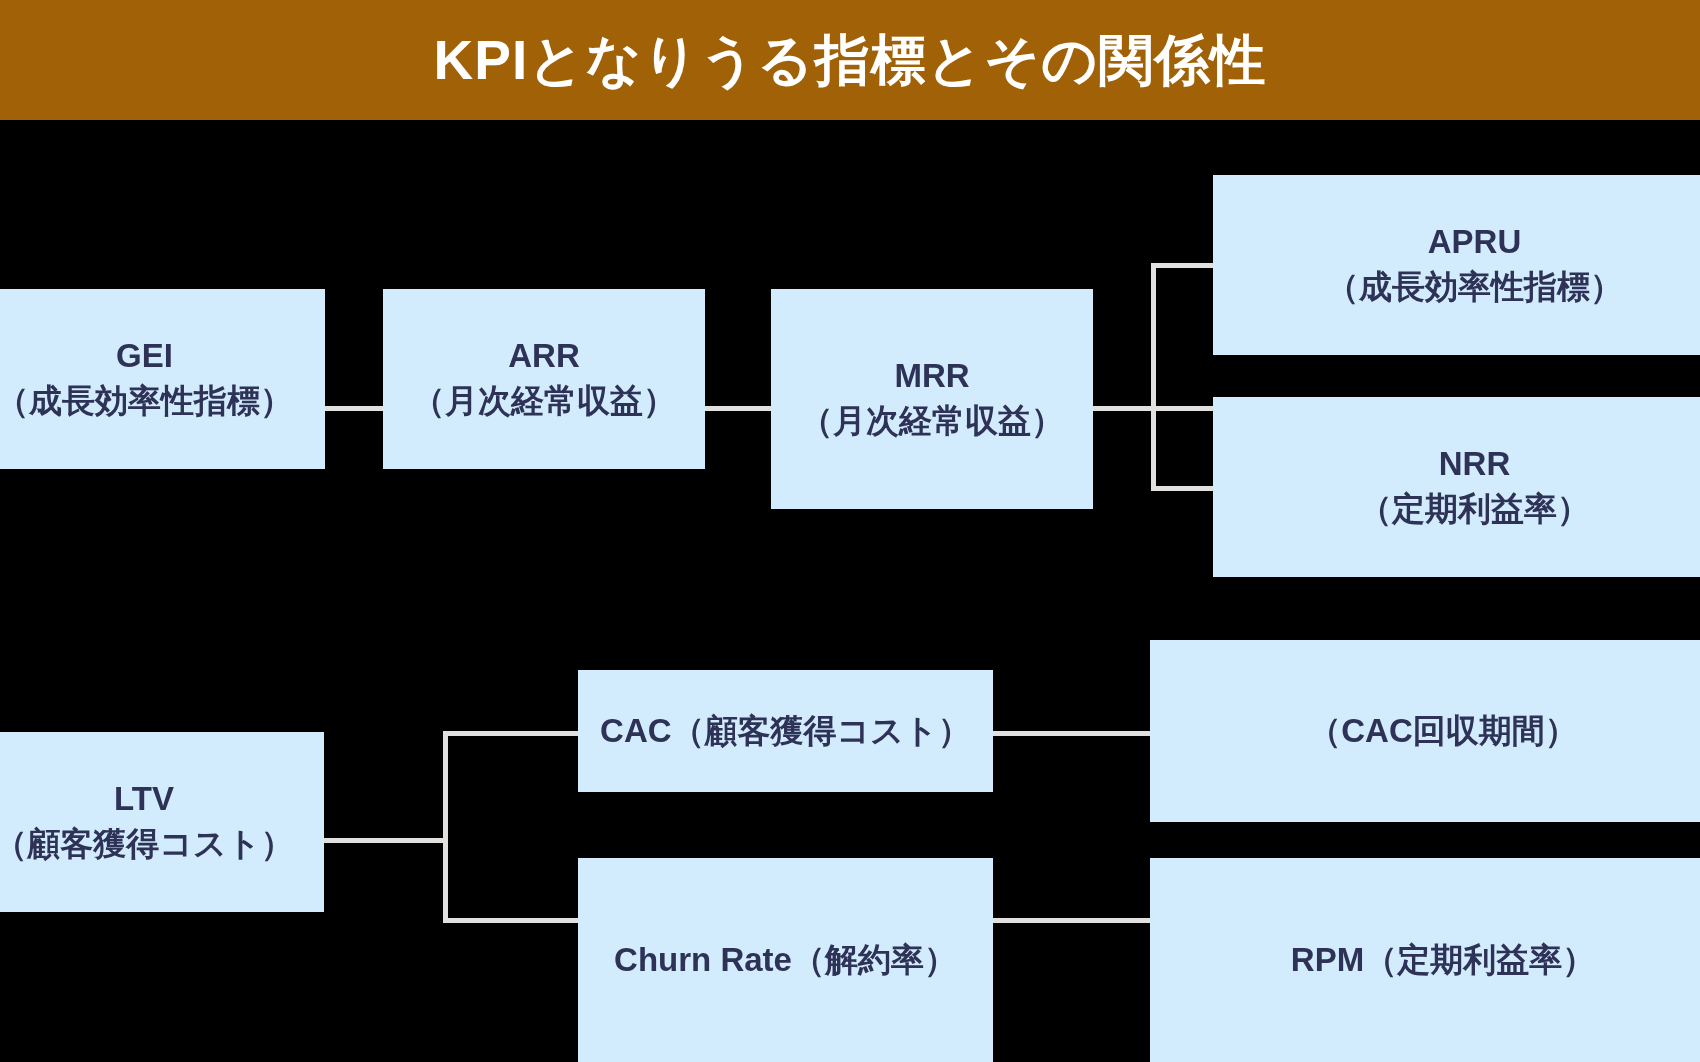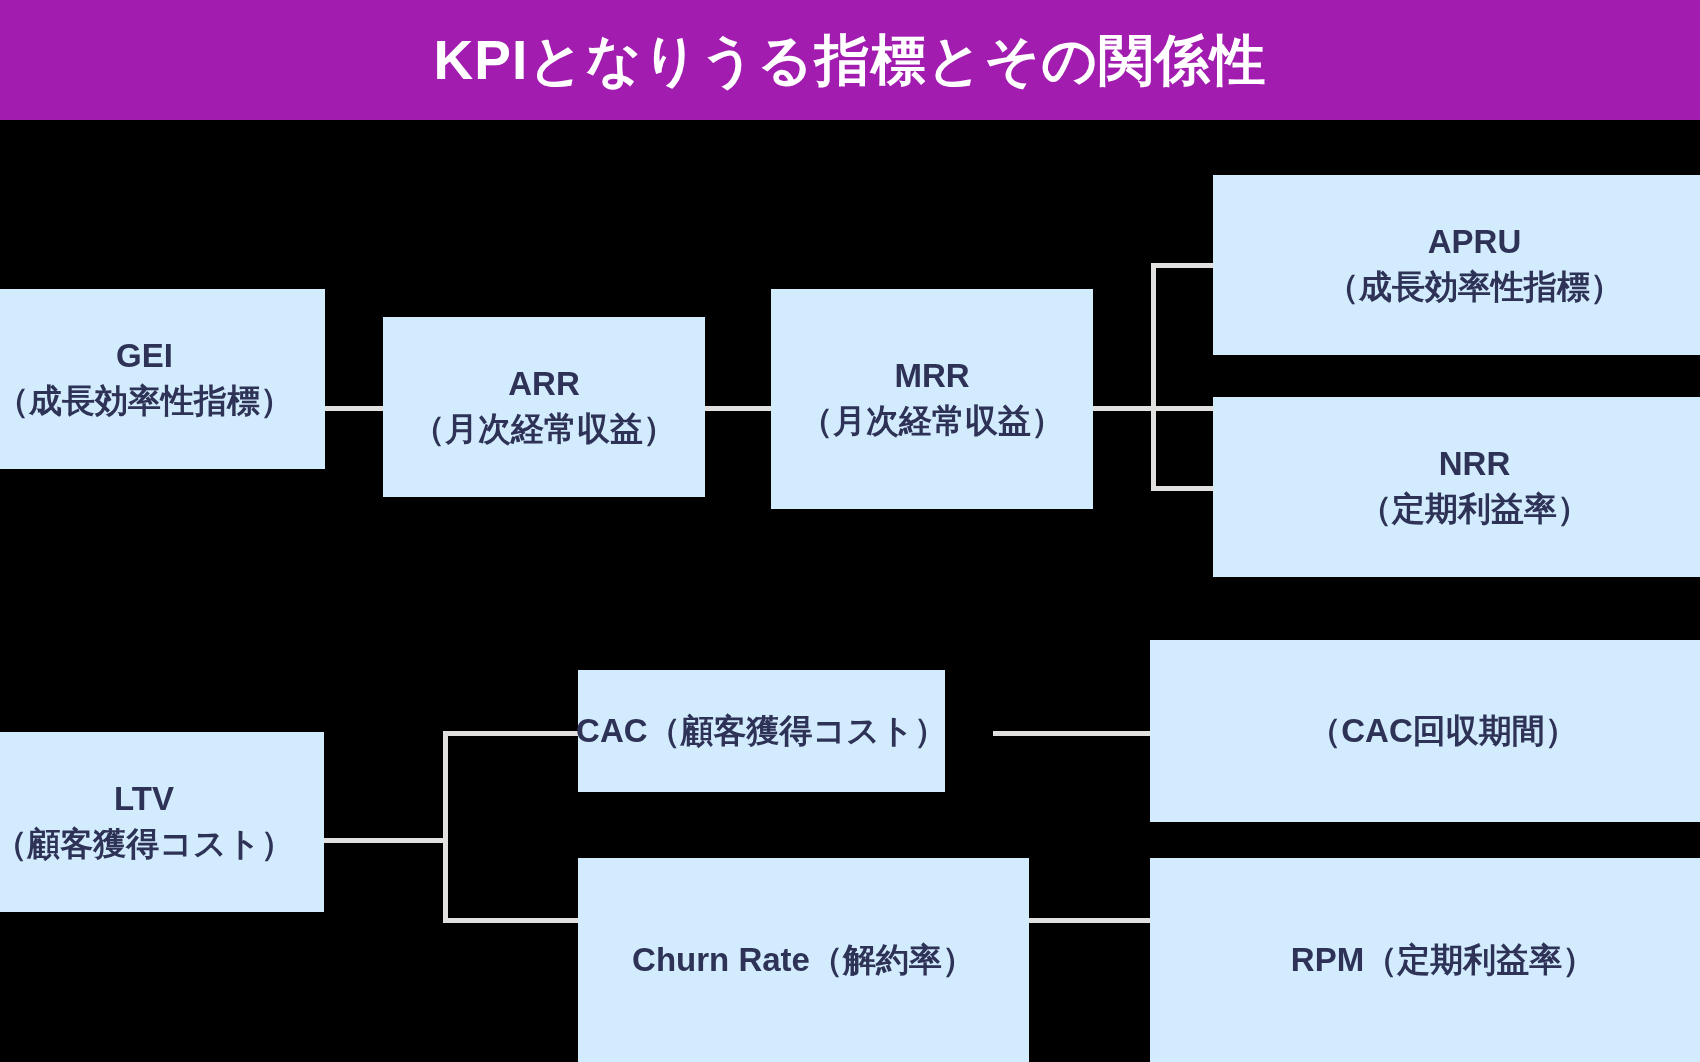--- a/index.html
+++ b/index.html
@@ -14,21 +14,21 @@
     background: #000000;
     overflow: hidden;
     font-family: "Liberation Sans", "DejaVu Sans", sans-serif;
   }
   .title-bar {
     position: absolute;
     left: 0;
     top: 0;
     width: 1700px;
     height: 120px;
-    background: #a21caf;
+    background: #a16207;
     display: flex;
     align-items: center;
     justify-content: center;
   }
   .title-text {
     color: #ffffff;
     font-size: 55px;
     font-weight: 700;
     letter-spacing: 1px;
     line-height: 1;
@@ -88,21 +88,21 @@
 
   <div class="conn conn-h" style="left:993px; top:731px; width:160px;"></div>
 
   <div class="conn conn-h" style="left:993px; top:918px; width:160px;"></div>
 
   <div class="node" style="left:-36px; top:289px; width:361px; height:180px;">
     <span class="l1">GEI</span>
     <span class="l2">（成長効率性指標）</span>
   </div>
 
-  <div class="node" style="left:383px; top:289px; width:322px; height:180px;margin-top:28px;">
+  <div class="node" style="left:383px; top:289px; width:322px; height:180px;">
     <span class="l1">ARR</span>
     <span class="l2">（月次経常収益）</span>
   </div>
 
   <div class="node" style="left:771px; top:289px; width:322px; height:220px;">
     <span class="l1">MRR</span>
     <span class="l2">（月次経常収益）</span>
   </div>
 
   <div class="node" style="left:1213px; top:175px; width:523px; height:180px;">
@@ -113,26 +113,26 @@
   <div class="node" style="left:1213px; top:397px; width:523px; height:180px;">
     <span class="l1">NRR</span>
     <span class="l2">（定期利益率）</span>
   </div>
 
   <div class="node" style="left:-36px; top:732px; width:360px; height:180px;">
     <span class="l1">LTV</span>
     <span class="l2">（顧客獲得コスト）</span>
   </div>
 
-  <div class="node" style="left:578px; top:670px; width:367px; height:122px;">
+  <div class="node" style="left:578px; top:670px; width:415px; height:122px;">
     <span class="l1">CAC（顧客獲得コスト）</span>
 
   </div>
 
-  <div class="node" style="left:578px; top:858px; width:451px; height:204px;">
+  <div class="node" style="left:578px; top:858px; width:415px; height:204px;">
     <span class="l1">Churn Rate（解約率）</span>
 
   </div>
 
   <div class="node" style="left:1150px; top:640px; width:586px; height:182px;">
     <span class="l2">（CAC回収期間）</span>
   </div>
 
   <div class="node" style="left:1150px; top:858px; width:586px; height:204px;">
     <span class="l1">RPM（定期利益率）</span>

